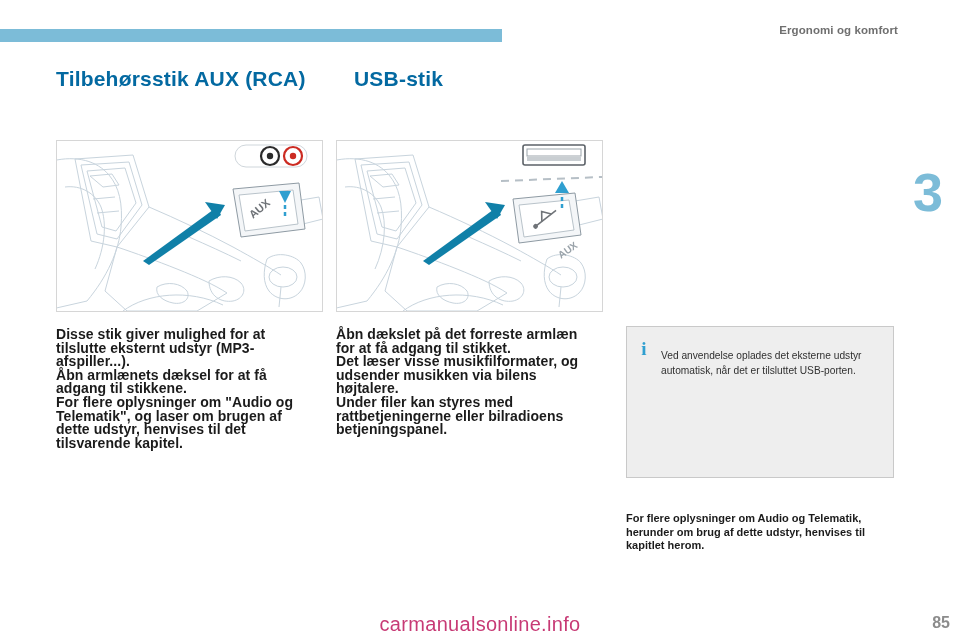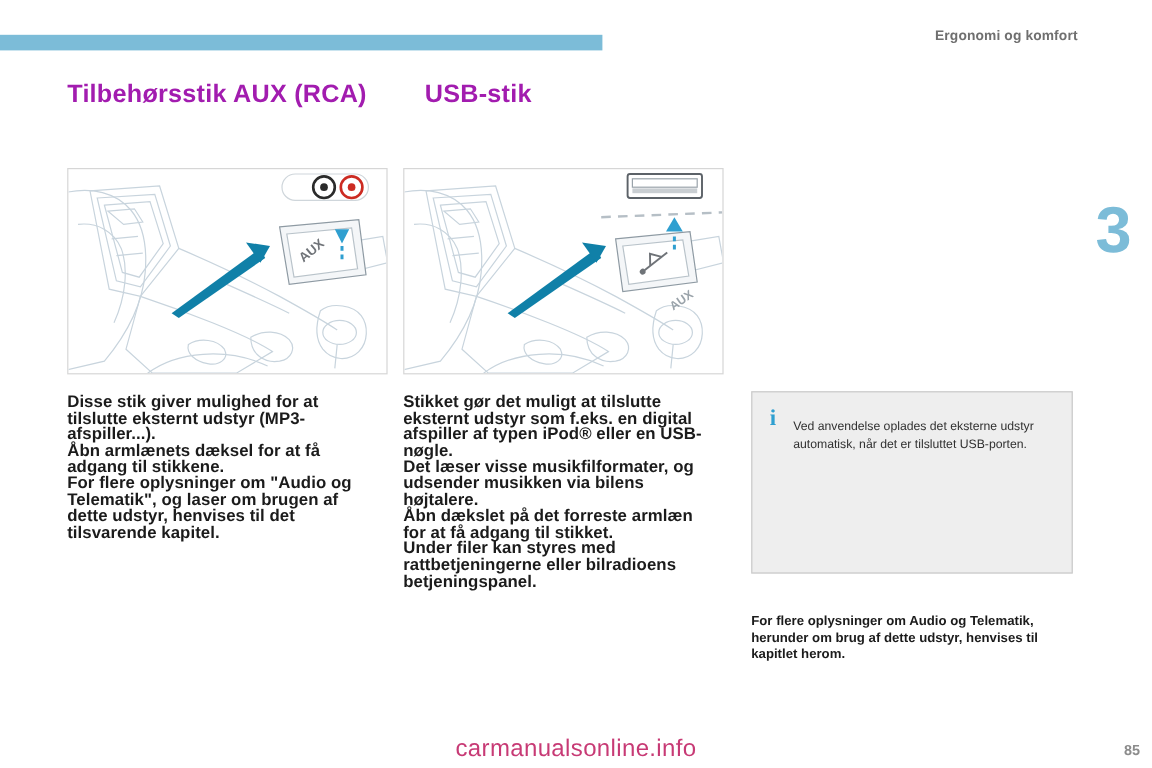--- a/index.html
+++ b/index.html
@@ -31,21 +31,21 @@
   }
   .chapter-number{
     position:absolute;right:18px;top:165px;
     font-size:54px;font-weight:bold;color:#7cbcd8;
     line-height:1;letter-spacing:-1px;
   }
 
   
   .col-title{
     position:absolute;
-    font-size:21px;font-weight:bold;color:#a21caf;
+    font-size:21px;font-weight:bold;color:#0369a1;
     line-height:25px;letter-spacing:.2px;
   }
   #title-aux{left:56px;top:66px;width:250px;}
   #title-usb{left:336px;top:66px;width:250px;margin-left:18px;}
 
   
   .figure{
     position:absolute;width:265px;height:170px;
     background:#ffffff;border:1px solid #d6d6d6;
     overflow:hidden;
@@ -96,21 +96,21 @@
   
   .watermark{
     position:absolute;left:0;bottom:4px;width:100%;
     text-align:center;
     font-size:20px;color:#be185d;
     letter-spacing:.3px;
     opacity:.85;
   }
   .page-number{
     position:absolute;right:10px;bottom:8px;
-    font-size:12px;font-weight:bold;color:#8c8c8c;
+    font-size:16px;font-weight:bold;color:#8c8c8c;
   }
 </style>
 </head>
 <body>
 
 <div class="page">
 
   <div class="top-rule"></div>
 
   <div class="chapter-header">Ergonomi og komfort</div>
@@ -228,23 +228,22 @@
 
       <g>
         <rect x="186" y="4" width="62" height="20" rx="2" fill="#ffffff" stroke="#5c6268" stroke-width="1.6"></rect>
         <rect x="190" y="8" width="54" height="7" fill="#ffffff" stroke="#9aa3aa" stroke-width="1"></rect>
         <rect x="190" y="16" width="54" height="4" fill="#c9ced2" stroke="none"></rect>
       </g>
     </svg>
   </div>
 
   <div class="body-col" id="copy-usb">
-    <p>Stikket gør det muligt at tilslutte eksternt udstyr som f.eks. en digital afspiller af typen iPod® eller en USB-nøgle.</p>
+    <p>Åbn dækslet på det forreste armlæn for at få adgang til stikket.</p>
     <p>Det læser visse musikfilformater, og udsender musikken via bilens højtalere.</p>
-    <p>Åbn dækslet på det forreste armlæn for at få adgang til stikket.</p>
     <p>Under filer kan styres med rattbetjeningerne eller bilradioens betjeningspanel.</p>
   </div>
 
   <div class="info-box">
     <div class="info-icon">
       <span class="glyph">i</span>
     </div>
     <div class="info-text">
       <p>Ved anvendelse oplades det eksterne udstyr automatisk, når det er tilsluttet USB-porten.</p>
     </div>

